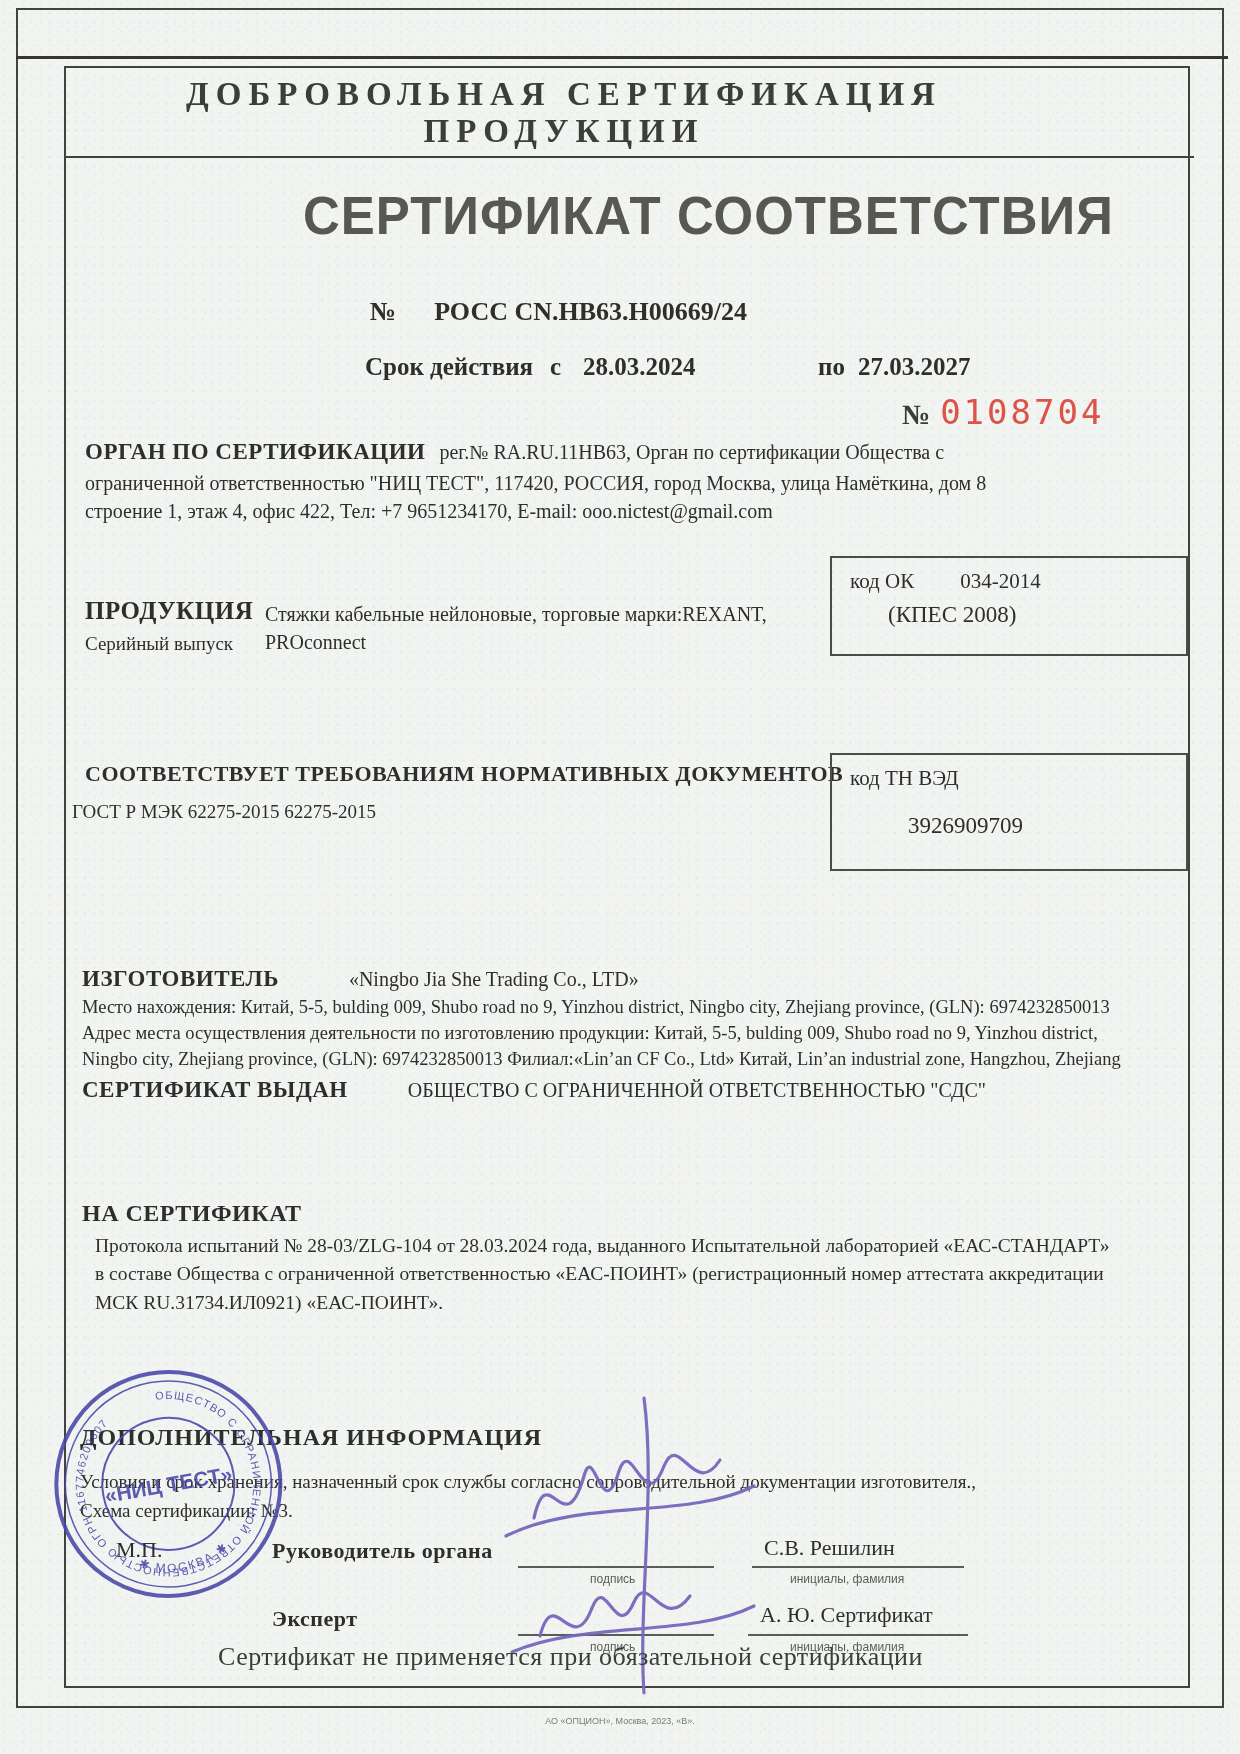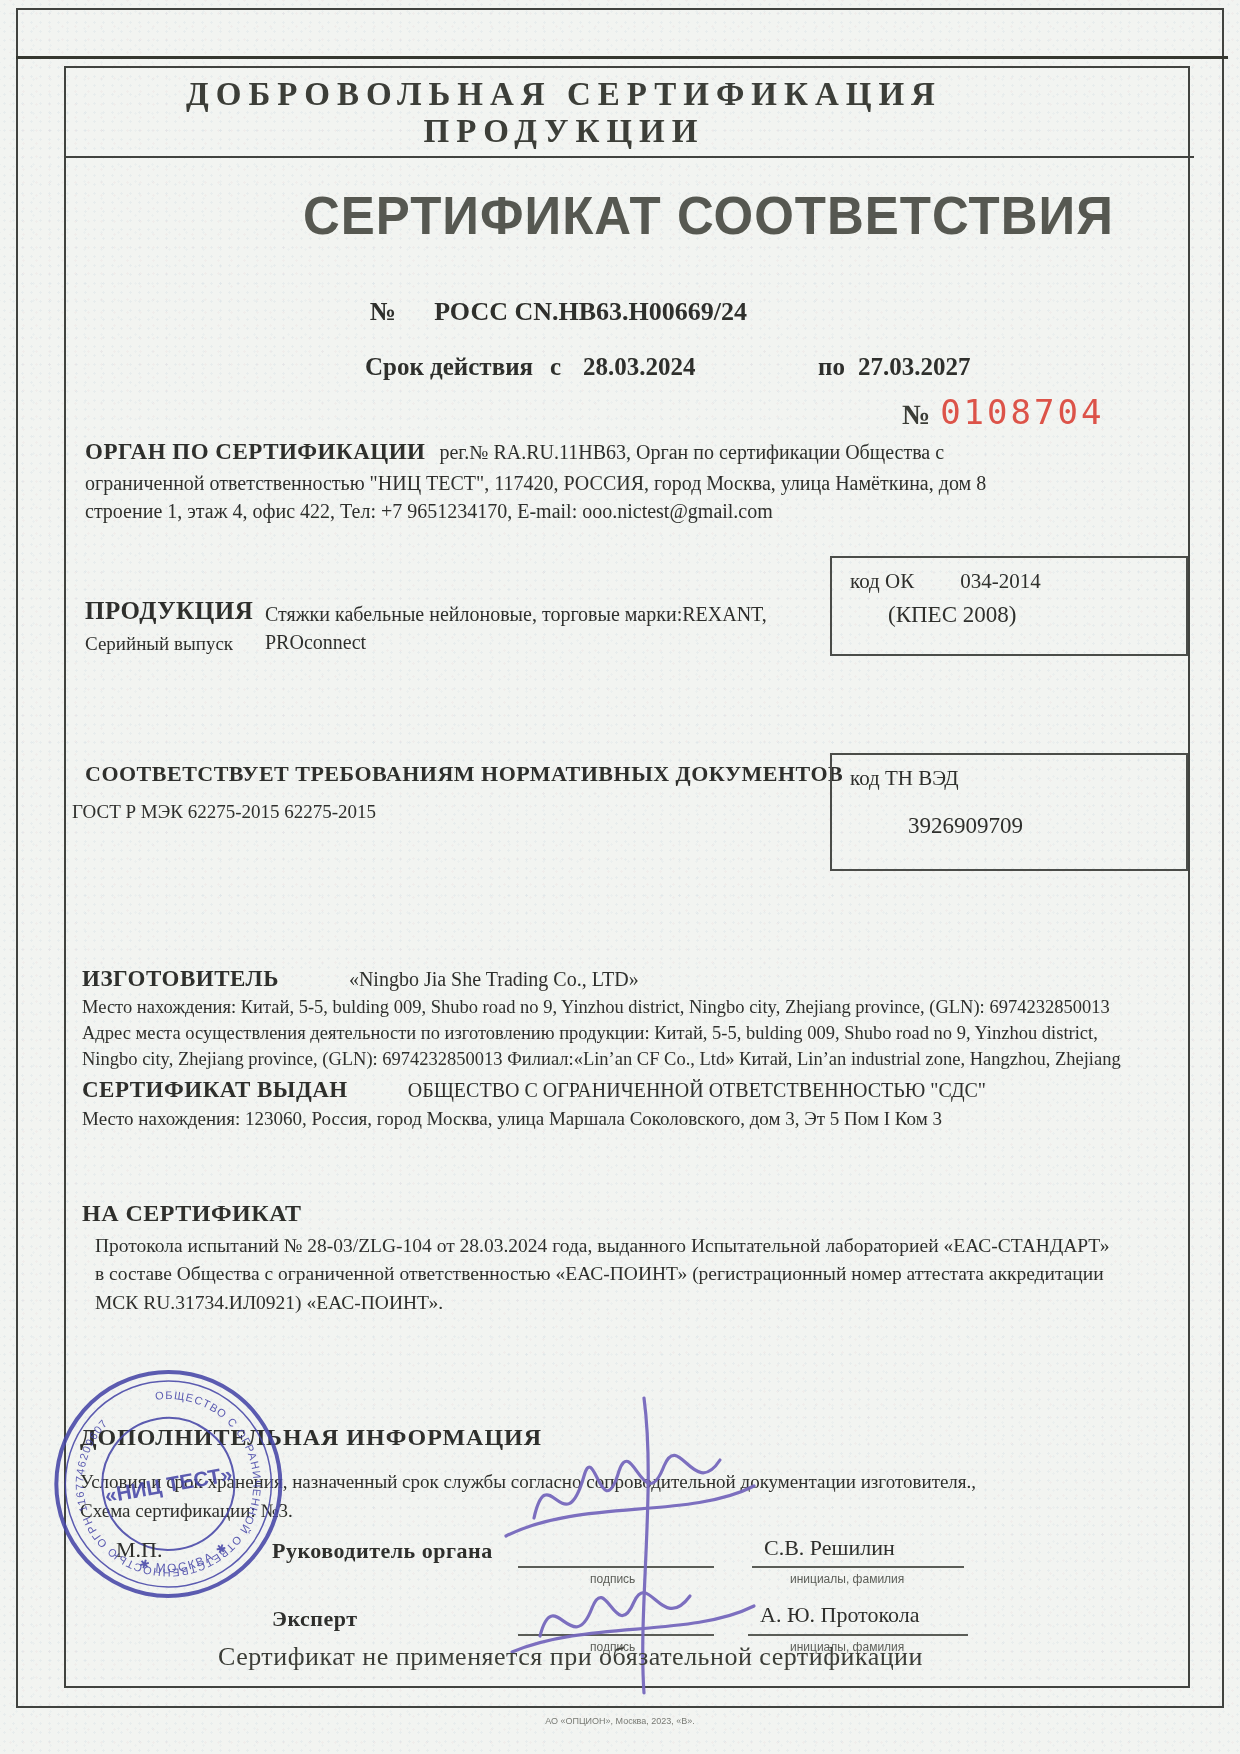--- a/index.html
+++ b/index.html
@@ -143,21 +143,21 @@
   </div>
 
   <p class="sec sec-manufacturer">
     <span class="h-inline">ИЗГОТОВИТЕЛЬ</span><span class="name">«Ningbo Jia She Trading Co., LTD»</span><br>
     <span>Место нахождения: Китай, 5-5, bulding 009, Shubo road no 9, Yinzhou district, Ningbo city, Zhejiang province, (GLN): 6974232850013</span><br>
     <span>Адрес места осуществления деятельности по изготовлению продукции: Китай, 5-5, bulding 009, Shubo road no 9, Yinzhou district, Ningbo city, Zhejiang province, (GLN): 6974232850013 Филиал:«Lin’an CF Co., Ltd» Китай, Lin’an industrial zone, Hangzhou, Zhejiang</span>
   </p>
 
   <p class="sec sec-issued">
     <span class="h-inline">СЕРТИФИКАТ ВЫДАН</span><span class="name">ОБЩЕСТВО С ОГРАНИЧЕННОЙ ОТВЕТСТВЕННОСТЬЮ "СДС"</span><br>
-    <span>Место нахождения: 123060, Россия, город Москва, улица Маршала Соколовского, дом 3, Эт 5 Пом I Ком 3</span><br>
+    <br>
   </p>
 
   <div class="sec sec-basis-h">НА СЕРТИФИКАТ</div>
   <p class="sec sec-basis-body">Протокола испытаний № 28-03/ZLG-104 от 28.03.2024 года, выданного Испытательной лабораторией «ЕАС-СТАНДАРТ» в составе Общества с ограниченной ответственностью «ЕАС-ПОИНТ» (регистрационный номер аттестата аккредитации МСК RU.31734.ИЛ0921) «ЕАС-ПОИНТ».</p>
 
   <div class="sec sec-add-h">ДОПОЛНИТЕЛЬНАЯ ИНФОРМАЦИЯ</div>
   <p class="sec sec-add-body">
     <span>Условия и срок хранения, назначенный срок службы согласно сопроводительной документации изготовителя.,</span><br>
     <span>Схема сертификации: №3.</span>
   </p>
@@ -186,21 +186,21 @@
   <div class="sig-role" style="top:1538px">Руководитель органа</div>
   <div class="sig-line" style="left:518px; top:1566px; width:196px;"></div>
   <div class="sig-cap" style="left:578px; top:1572px;">подпись</div>
   <div class="sig-name" style="left:764px; top:1535px;">С.В. Решилин</div>
   <div class="sig-line" style="left:752px; top:1566px; width:212px;"></div>
   <div class="sig-cap" style="left:778px; top:1572px;">инициалы, фамилия</div>
 
   <div class="sig-role" style="top:1606px">Эксперт</div>
   <div class="sig-line" style="left:518px; top:1634px; width:196px;"></div>
   <div class="sig-cap" style="left:578px; top:1640px;">подпись</div>
-  <div class="sig-name" style="left:760px; top:1602px;">А. Ю. Протокола</div>
+  <div class="sig-name" style="left:760px; top:1602px;">А. Ю. Сертификат</div>
   <div class="sig-line" style="left:748px; top:1634px; width:220px;"></div>
   <div class="sig-cap" style="left:778px; top:1640px;">инициалы, фамилия</div>
 
   <svg class="signatures-svg" viewBox="0 0 290 340">
     <g fill="none" stroke="#7668bd" stroke-width="3.2" stroke-linecap="round" opacity="0.95">
       <path d="M 42 150 C 56 88, 72 178, 92 108 C 102 72, 110 160, 127 103 C 140 66, 152 150, 172 98 C 187 62, 202 132, 228 92"></path>
       <path d="M 14 168 C 90 130, 195 152, 262 118"></path>
       <path d="M 152 30 C 164 120, 146 240, 152 325"></path>
       <path d="M 48 268 C 62 214, 80 292, 100 240 C 114 204, 124 276, 142 234 C 157 202, 170 266, 198 228"></path>
       <path d="M 20 284 C 96 252, 198 270, 262 238"></path>

